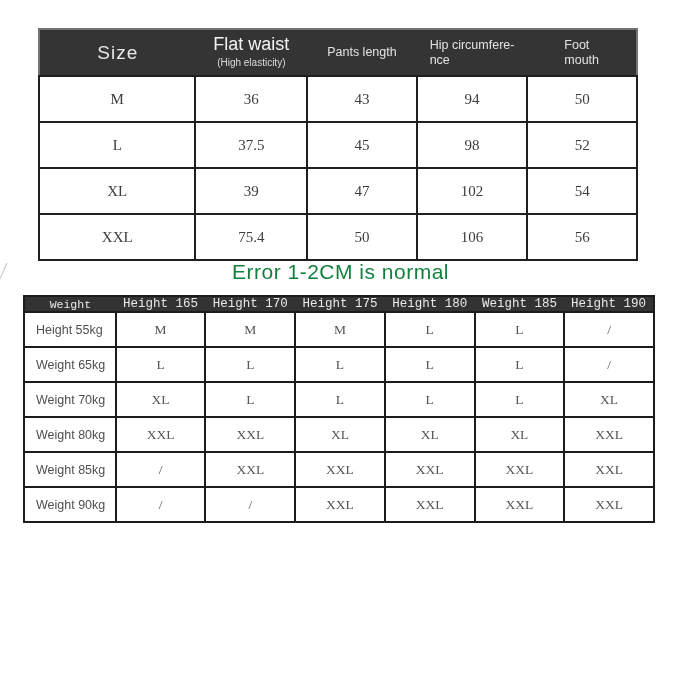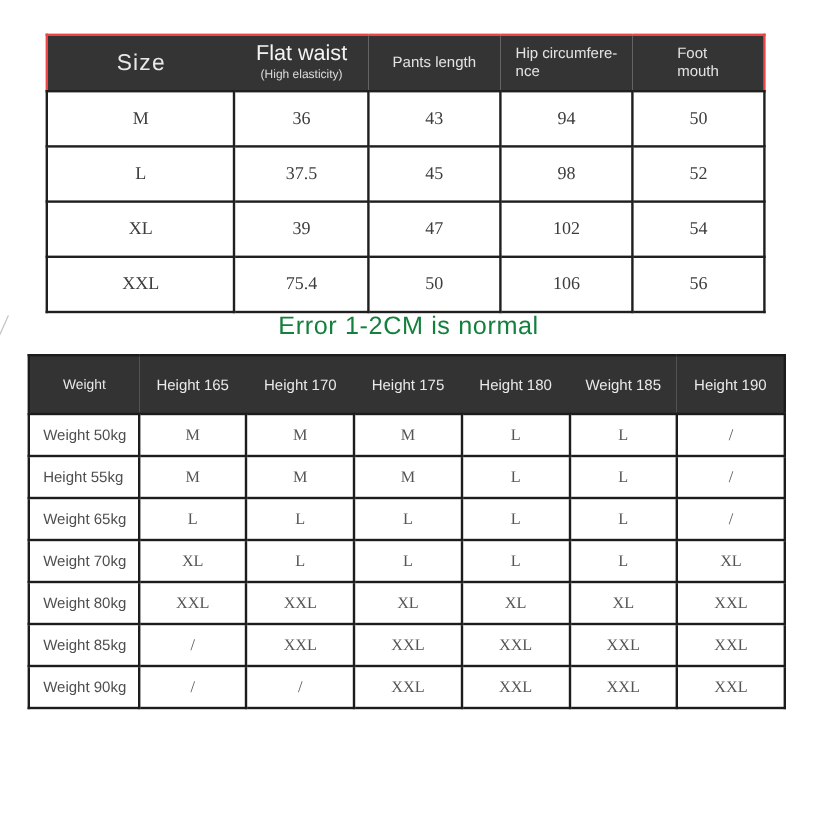--- a/index.html
+++ b/index.html
@@ -11,21 +11,21 @@
     font-family: "Liberation Sans", sans-serif;
   }
 
   table { border-collapse: collapse; table-layout: fixed; }
   td, th { box-sizing: border-box; padding: 0; }
 
   
   .t1 {
     position: absolute; top: 28px; left: 38px;
     width: 600px;
-    border: 2px solid #ef4444;
+    border: 2px solid #737373;
   }
   .t1 thead th {
     background: #343434;
     color: #ededed;
     font-weight: 400;
     height: 47px;
     vertical-align: middle;
     border: none;
   }
   .t1 .th-size { font-size: 19px; letter-spacing: 1px; color: #e8e8e8; }
@@ -56,24 +56,25 @@
   
   .t2 {
     position: absolute; top: 295px; left: 23px;
     width: 632px;
     border: 2px solid #1c1c1c;
   }
   .t2 thead th {
     background: #333333;
     color: #e9e9e9;
     font-weight: 400;
-    height: 49px;
+    height: 16px;
     vertical-align: middle;
     border: none;
     font-size: 12.5px;
+    font-family: Liberation Mono, monospace;
   }
   .t2 thead th:first-child { font-size: 11.5px; }
   .t2 tbody td {
     border: 2px solid #1c1c1c;
     height: 35px;
     text-align: center;
     vertical-align: middle;
     font-family: "Liberation Serif", serif;
     font-size: 13.5px;
     color: #555555;
@@ -184,29 +185,20 @@
       <th>Height 165</th>
       <th>Height 170</th>
       <th>Height 175</th>
       <th>Height 180</th>
       <th>Weight 185</th>
       <th>Height 190</th>
     </tr>
   </thead>
   <tbody>
       <tr>
-        <td class="rowlabel">Weight 50kg</td>
-        <td>M</td>
-        <td>M</td>
-        <td>M</td>
-        <td>L</td>
-        <td>L</td>
-        <td class="slash">/</td>
-      </tr>
-      <tr>
         <td class="rowlabel">Height 55kg</td>
         <td>M</td>
         <td>M</td>
         <td>M</td>
         <td>L</td>
         <td>L</td>
         <td class="slash">/</td>
       </tr>
       <tr>
         <td class="rowlabel">Weight 65kg</td>

